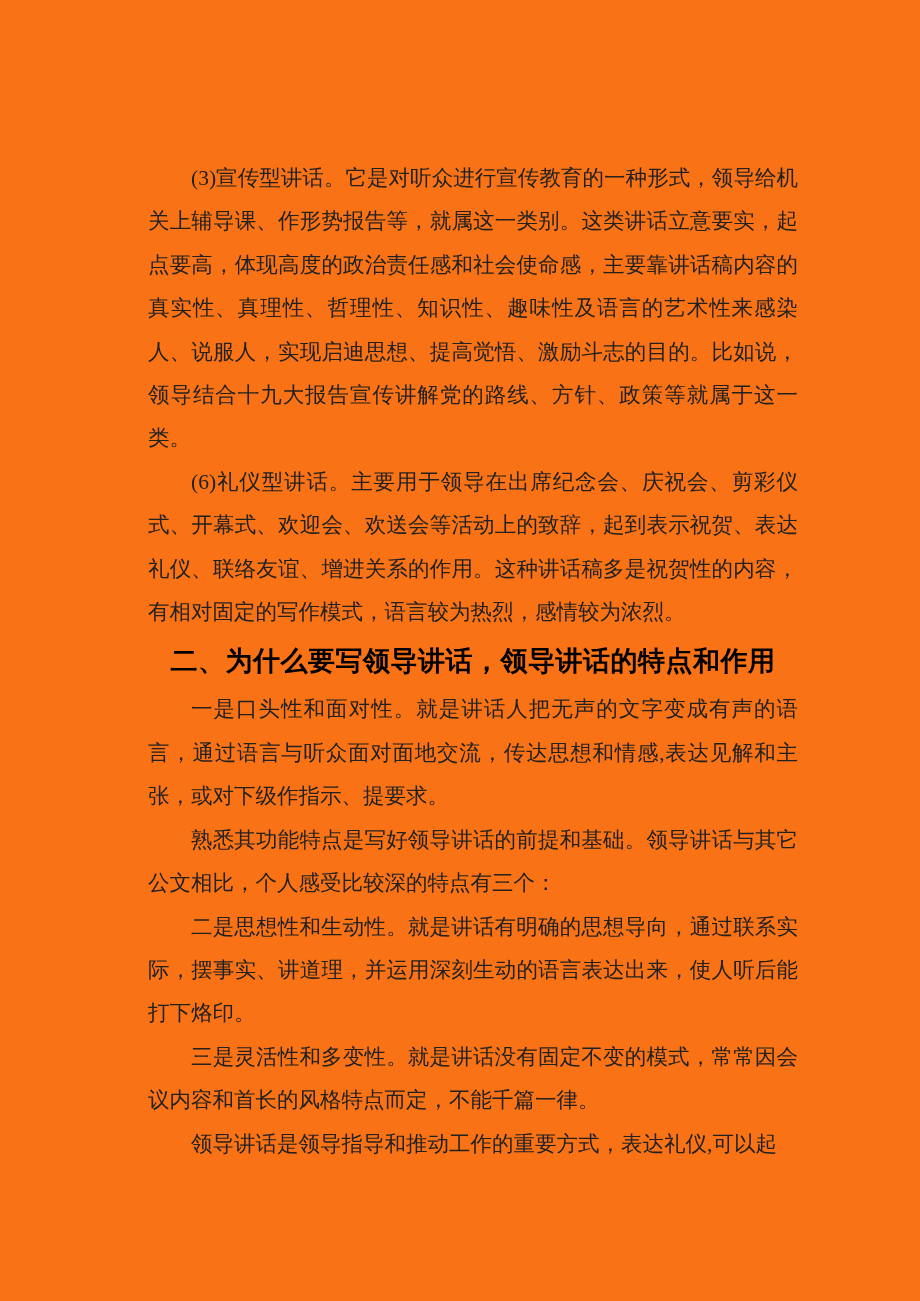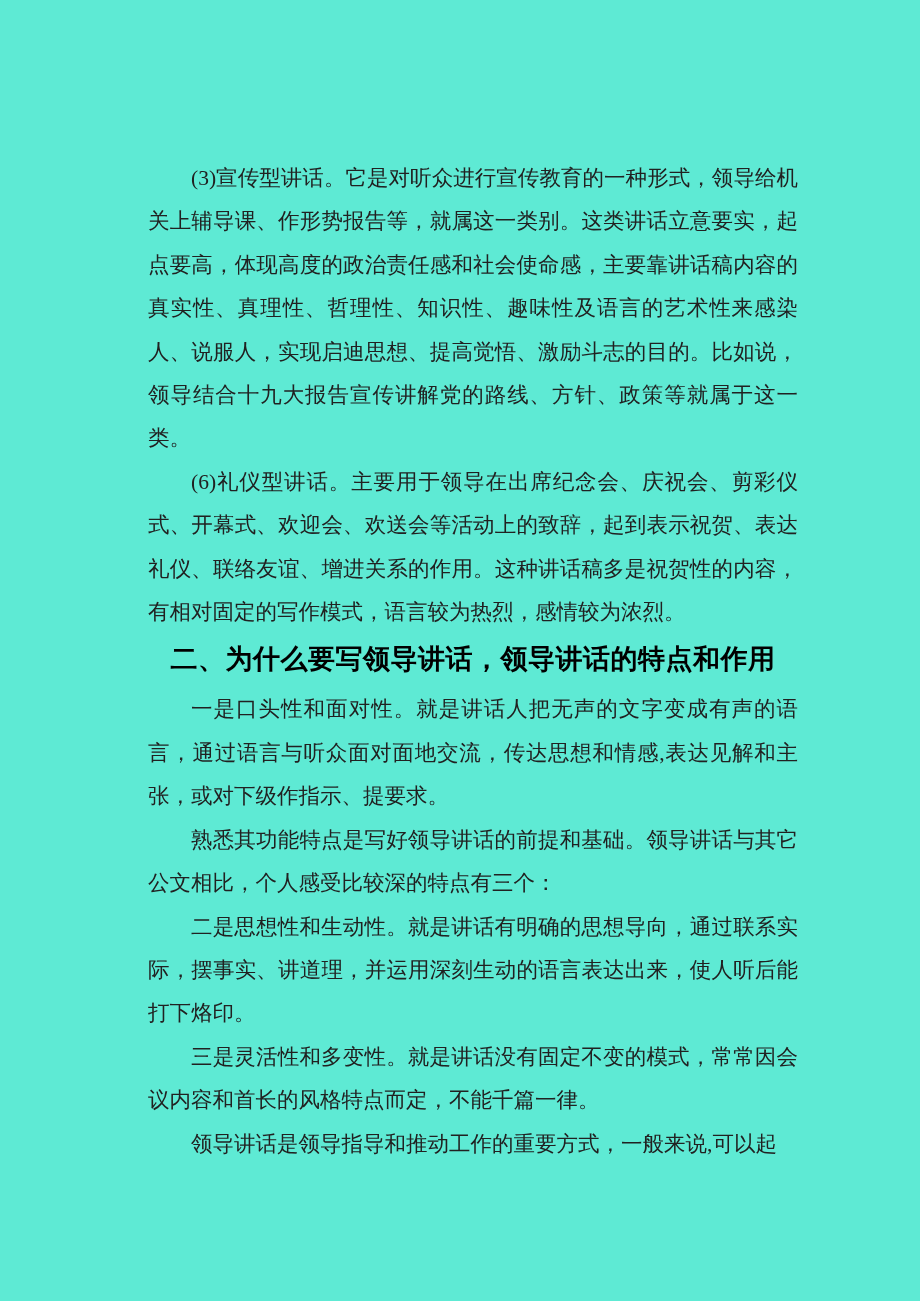--- a/index.html
+++ b/index.html
@@ -9,21 +9,21 @@
   }
   body {
     width: 920px;
     height: 1301px;
     position: relative;
     overflow: hidden;
   }
   .page {
     position: absolute;
     inset: 0;
-    background: #5eead4;
+    background: #f97316;
   }
   .content {
     position: absolute;
     left: 148px;
     top: 157px;
     width: 650px;
   }
   p.body {
     margin: 0;
     font-family: "Liberation Serif", "DejaVu Serif", serif;
@@ -31,21 +31,21 @@
     line-height: 43.4px;
     color: #212121;
     text-indent: 2em;
     text-align: justify;
     text-justify: inter-character;
     text-align-last: left;
     word-break: break-all;
   }
   h2.heading {
     margin: 0;
-    font-family: Liberation Mono, monospace;
+    font-family: Liberation Serif, serif;
     font-size: 27px;
     line-height: 54px;
     font-weight: 700;
     color: #000000;
     text-align: center;
     letter-spacing: 0.5px;
     white-space: nowrap;
   }
 </style>
 </head>
@@ -53,15 +53,15 @@
 
 <div class="page">
   <div class="content" id="document-content">
       <p class="body">(3)宣传型讲话。它是对听众进行宣传教育的一种形式，领导给机关上辅导课、作形势报告等，就属这一类别。这类讲话立意要实，起点要高，体现高度的政治责任感和社会使命感，主要靠讲话稿内容的真实性、真理性、哲理性、知识性、趣味性及语言的艺术性来感染人、说服人，实现启迪思想、提高觉悟、激励斗志的目的。比如说，领导结合十九大报告宣传讲解党的路线、方针、政策等就属于这一类。</p>
       <p class="body">(6)礼仪型讲话。主要用于领导在出席纪念会、庆祝会、剪彩仪式、开幕式、欢迎会、欢送会等活动上的致辞，起到表示祝贺、表达礼仪、联络友谊、增进关系的作用。这种讲话稿多是祝贺性的内容，有相对固定的写作模式，语言较为热烈，感情较为浓烈。</p>
       <h2 class="heading">二、为什么要写领导讲话，领导讲话的特点和作用</h2>
       <p class="body">一是口头性和面对性。就是讲话人把无声的文字变成有声的语言，通过语言与听众面对面地交流，传达思想和情感,表达见解和主张，或对下级作指示、提要求。</p>
       <p class="body">熟悉其功能特点是写好领导讲话的前提和基础。领导讲话与其它公文相比，个人感受比较深的特点有三个：</p>
       <p class="body">二是思想性和生动性。就是讲话有明确的思想导向，通过联系实际，摆事实、讲道理，并运用深刻生动的语言表达出来，使人听后能打下烙印。</p>
       <p class="body">三是灵活性和多变性。就是讲话没有固定不变的模式，常常因会议内容和首长的风格特点而定，不能千篇一律。</p>
-      <p class="body">领导讲话是领导指导和推动工作的重要方式，一般来说,可以起</p>
+      <p class="body">领导讲话是领导指导和推动工作的重要方式，表达礼仪,可以起</p>
     </div>
 </div>
 
 </body></html>

